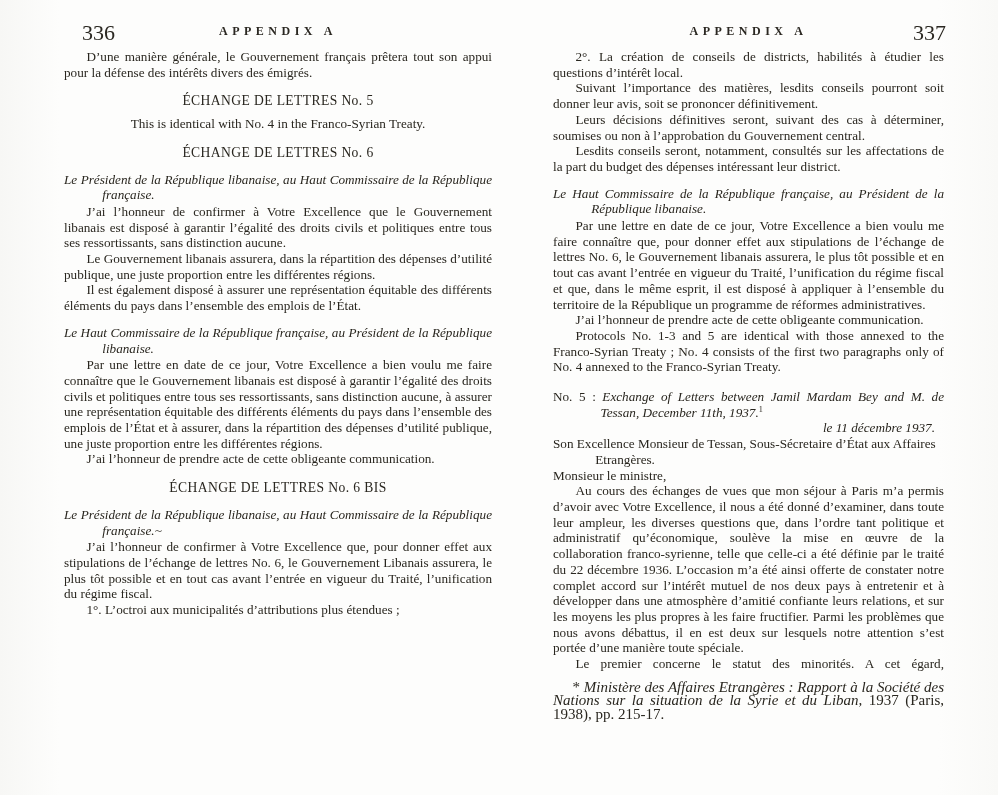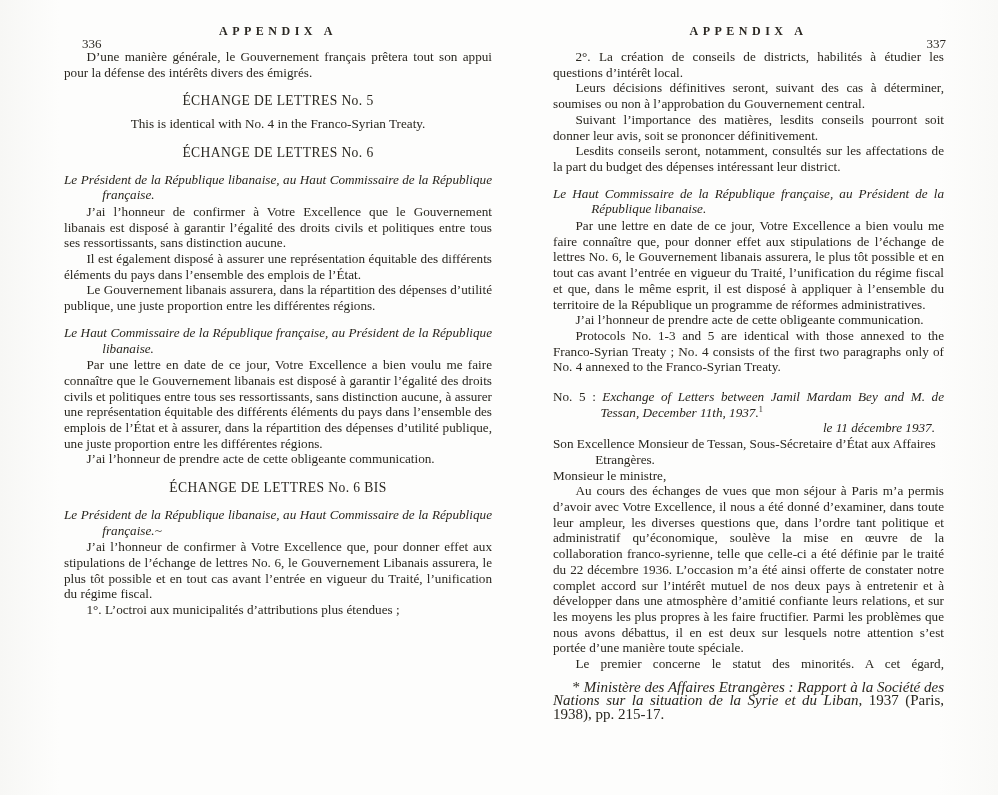--- a/index.html
+++ b/index.html
@@ -13,21 +13,21 @@
   #spread{position:relative;width:998px;height:795px;background:linear-gradient(90deg,#f7f7f5 0%,#fdfdfc 6%,#fdfdfc 94%,#f9f9f7 100%);}
   .page{position:absolute;top:20px;}
   #left-page{left:64px;width:428px;}
   #right-page{left:553px;width:391px;}
   .page-header{position:relative;height:20px;margin-bottom:9px;}
   .running-head{
     display:block;text-align:center;
     font-size:12px;font-weight:700;letter-spacing:4.5px;
     padding-top:4px;color:#2b2822;
   }
-  .page-num{position:absolute;top:16px;font-size:13px;color:#2b2822;}
+  .page-num{position:absolute;top:0;font-size:22px;color:#2b2822;}
   .pn-left{left:18px;}
   .pn-right{right:-2px;margin-left:30px;}
   .page-body{font-size:13.2px;line-height:15.7px;text-align:justify;}
   .blk{margin:0;}
   .blk.para{text-indent:1.7em;}
   .blk.para-full{text-indent:1.7em;text-align-last:justify;}
   .blk.center-line{text-align:center;text-indent:0;}
   .blk.heading{
     text-align:center;text-indent:0;
     font-size:13.6px;letter-spacing:0.4px;
@@ -62,41 +62,41 @@
       <span class="page-num pn-left">336</span>
       <span class="running-head">APPENDIX A</span>
     </div>
     <div class="page-body">
         <div class="blk para"><span>D’une manière générale, le Gouvernement français prêtera tout son appui pour la défense des intérêts divers des émigrés.</span></div>
         <div class="blk heading"><span>ÉCHANGE DE LETTRES No. 5</span></div>
         <div class="blk center-line"><span>This is identical with No. 4 in the Franco-Syrian Treaty.</span></div>
         <div class="blk heading"><span>ÉCHANGE DE LETTRES No. 6</span></div>
         <div class="blk italic-head"><span>Le Président de la République libanaise, au Haut Commissaire de la République française.</span></div>
         <div class="blk para"><span>J’ai l’honneur de confirmer à Votre Excellence que le Gouvernement libanais est disposé à garantir l’égalité des droits civils et politiques entre tous ses ressortissants, sans distinction aucune.</span></div>
+        <div class="blk para"><span>Le Gouvernement libanais assurera, dans la répartition des dépenses d’utilité publique, une juste proportion entre les différentes régions.</span></div>
         <div class="blk para"><span>Il est également disposé à assurer une représentation équitable des différents éléments du pays dans l’ensemble des emplois de l’État.</span></div>
-        <div class="blk para"><span>Le Gouvernement libanais assurera, dans la répartition des dépenses d’utilité publique, une juste proportion entre les différentes régions.</span></div>
         <div class="blk italic-head"><span>Le Haut Commissaire de la République française, au Président de la République libanaise.</span></div>
         <div class="blk para"><span>Par une lettre en date de ce jour, Votre Excellence a bien voulu me faire connaître que le Gouvernement libanais est disposé à garantir l’égalité des droits civils et politiques entre tous ses ressortissants, sans distinction aucune, à assurer une représentation équitable des différents éléments du pays dans l’ensemble des emplois de l’État et à assurer, dans la répartition des dépenses d’utilité publique, une juste proportion entre les différentes régions.</span></div>
         <div class="blk para"><span>J’ai l’honneur de prendre acte de cette obligeante communication.</span></div>
         <div class="blk heading"><span>ÉCHANGE DE LETTRES No. 6 BIS</span></div>
         <div class="blk italic-head"><span>Le Président de la République libanaise, au Haut Commissaire de la République française.~</span></div>
         <div class="blk para"><span>J’ai l’honneur de confirmer à Votre Excellence que, pour donner effet aux stipulations de l’échange de lettres No. 6, le Gouvernement Libanais assurera, le plus tôt possible et en tout cas avant l’entrée en vigueur du Traité, l’unification du régime fiscal.</span></div>
         <div class="blk para"><span>1°. L’octroi aux municipalités d’attributions plus étendues ;</span></div>
       </div>
   </div>
 
   <div class="page" id="right-page">
     <div class="page-header">
       <span class="running-head">APPENDIX A</span>
       <span class="page-num pn-right">337</span>
     </div>
     <div class="page-body">
         <div class="blk para"><span>2°. La création de conseils de districts, habilités à étudier les questions d’intérêt local.</span></div>
+        <div class="blk para"><span>Suivant l’importance des matières, lesdits conseils pourront soit donner leur avis, soit se prononcer définitivement.</span></div>
         <div class="blk para"><span>Leurs décisions définitives seront, suivant des cas à déterminer, soumises ou non à l’approbation du Gouvernement central.</span></div>
-        <div class="blk para"><span>Suivant l’importance des matières, lesdits conseils pourront soit donner leur avis, soit se prononcer définitivement.</span></div>
         <div class="blk para"><span>Lesdits conseils seront, notamment, consultés sur les affectations de la part du budget des dépenses intéressant leur district.</span></div>
         <div class="blk italic-head"><span>Le Haut Commissaire de la République française, au Président de la République libanaise.</span></div>
         <div class="blk para"><span>Par une lettre en date de ce jour, Votre Excellence a bien voulu me faire connaître que, pour donner effet aux stipulations de l’échange de lettres No. 6, le Gouvernement libanais assurera, le plus tôt possible et en tout cas avant l’entrée en vigueur du Traité, l’unification du régime fiscal et que, dans le même esprit, il est disposé à appliquer à l’ensemble du territoire de la République un programme de réformes administratives.</span></div>
         <div class="blk para"><span>J’ai l’honneur de prendre acte de cette obligeante communication.</span></div>
         <div class="blk para"><span>Protocols No. 1-3 and 5 are identical with those annexed to the Franco-Syrian Treaty ; No. 4 consists of the first two paragraphs only of No. 4 annexed to the Franco-Syrian Treaty.</span></div>
         <div class="blk doc-head"><span>No. 5 :  </span><span class="it">Exchange of Letters between Jamil Mardam Bey and M. de Tessan, December 11th, 1937.</span><sup>1</sup></div>
         <div class="blk date"><span>le 11 décembre 1937.</span></div>
         <div class="blk address"><span>Son Excellence Monsieur de Tessan, Sous-Sécretaire d’État aux Affaires Etrangères.</span></div>
         <div class="blk line"><span>Monsieur le ministre,</span></div>
         <div class="blk para"><span>Au cours des échanges de vues que mon séjour à Paris m’a permis d’avoir avec Votre Excellence, il nous a été donné d’examiner, dans toute leur ampleur, les diverses questions que, dans l’ordre tant politique et administratif qu’économique, soulève la mise en œuvre de la collaboration franco-syrienne, telle que celle-ci a été définie par le traité du 22 décembre 1936.  L’occasion m’a été ainsi offerte de constater notre complet accord sur l’intérêt mutuel de nos deux pays à entretenir et à développer dans une atmosphère d’amitié confiante leurs relations, et sur les moyens les plus propres à les faire fructifier.  Parmi les problèmes que nous avons débattus, il en est deux sur lesquels notre attention s’est portée d’une manière toute spéciale.</span></div>

